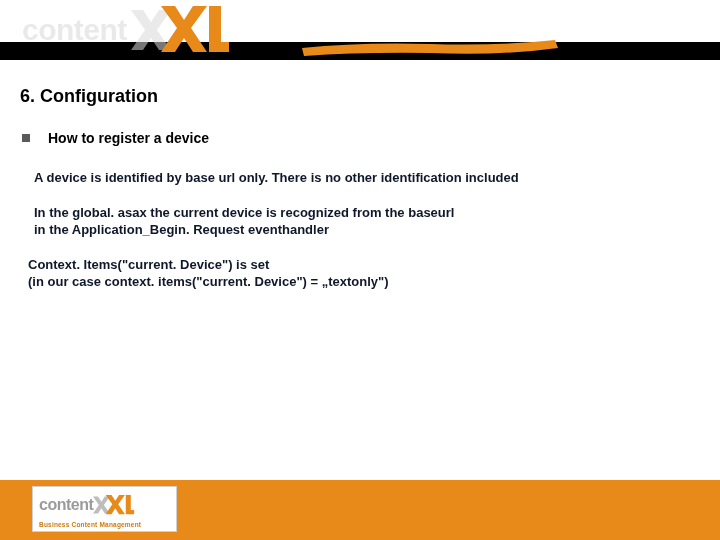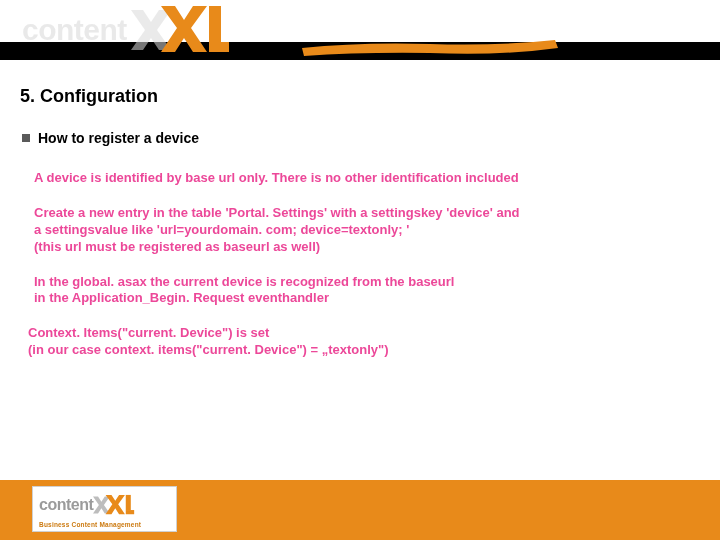--- a/index.html
+++ b/index.html
@@ -59,36 +59,37 @@
   }
   .subheading {
     position: absolute;
     top: 130px;
     left: 22px;
     display: flex;
     align-items: center;
     font-size: 14px;
     font-weight: bold;
     color: #000;
+    gap: 10px;
   }
   .bullet {
     width: 8px;
     height: 8px;
     background: #5a5a5a;
     margin-right: 8px;
     display: inline-block;
   }
   .content {
     position: absolute;
     top: 170px;
     left: 34px;
     right: 24px;
     font-size: 13px;
     line-height: 1.3;
-    color: #ec4899;
+    color: #0f172a;
   }
   .content p { margin-bottom: 18px; }
   .content .bold { font-weight: bold; }
   .footer-band {
     position: absolute;
     left: 0;
     bottom: 0;
     width: 720px;
     height: 60px;
     background: #e88a1a;
@@ -153,35 +154,32 @@
     </svg>
   </span>
 </div>
 
 <div class="header-orange-brush">
   <svg width="260" height="30" viewBox="0 0 260 30">
     <path d="M 2 18 Q 60 12 130 14 Q 200 16 255 10 L 258 18 Q 200 26 130 23 Q 60 22 4 26 Z" fill="#e88a1a"></path>
   </svg>
 </div>
 
-<div class="slide-title">5. Configuration</div>
+<div class="slide-title">6. Configuration</div>
 
 <div class="subheading">
   <span class="bullet"></span>
   <span>How to register a device</span>
 </div>
 
 <div class="content">
   <p class="bold">
     <span>A device is identified by base url only. There is no other identification included</span><br>
   </p>
 
-  <p class="bold" style="white-space:pre-line">Create a new entry in the table 'Portal. Settings' with a settingskey 'device' and
-a settingsvalue like 'url=yourdomain. com; device=textonly; '
-(this url must be registered as baseurl as well)</p>
 
   <p class="bold" style="white-space:pre-line">In the global. asax the current device is recognized from the baseurl
 in the Application_Begin. Request eventhandler</p>
 
   <p class="bold" style="margin-left:-6px">
     <span>Context. Items("current. Device")  is set</span><br>
     <span>(in our case context. items("current. Device") = „textonly")</span><br>
   </p>
 </div>
 

